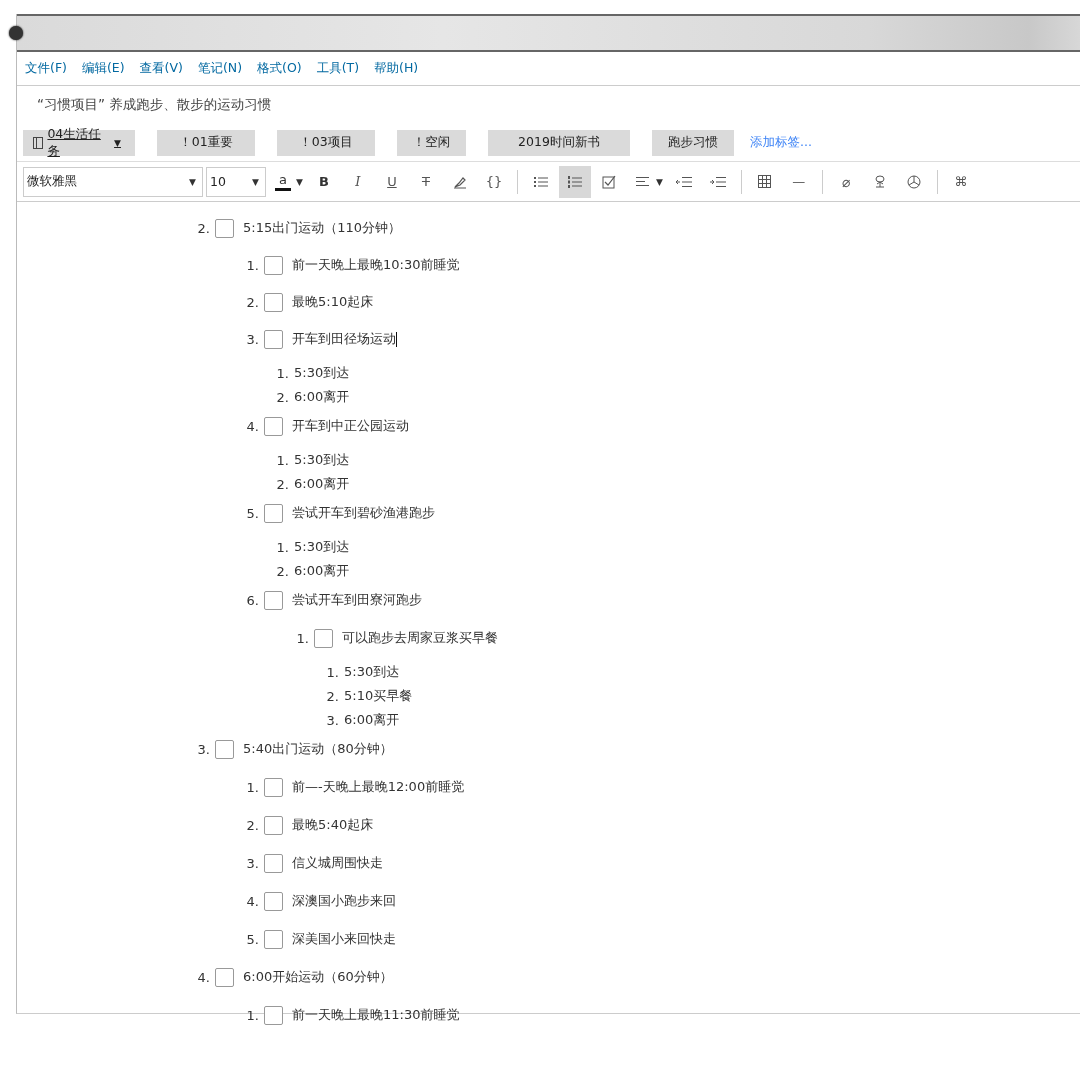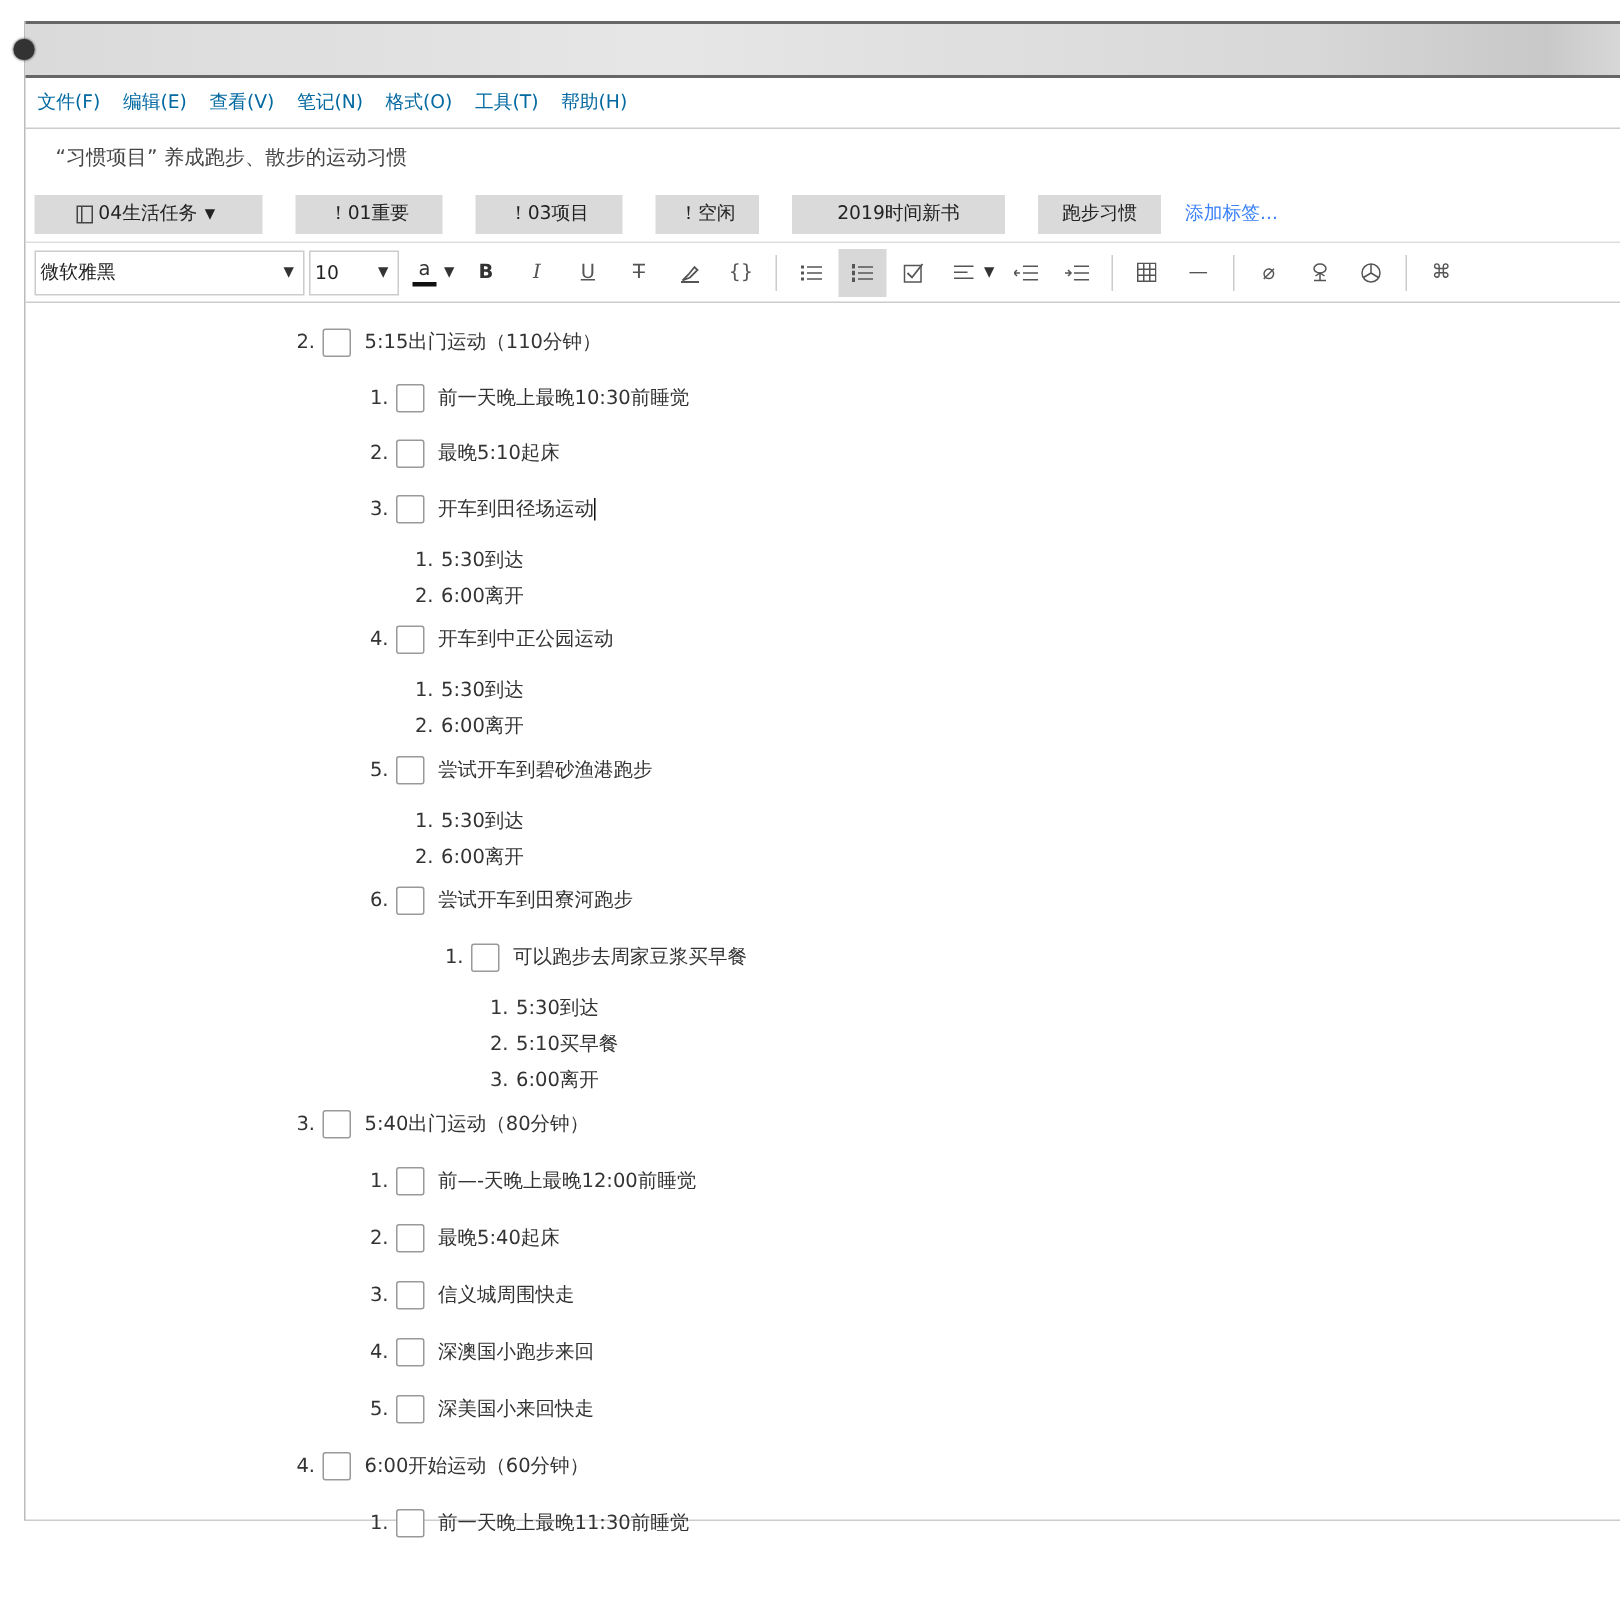--- a/index.html
+++ b/index.html
@@ -25,21 +25,21 @@
   .menubar { height: 34px; display: flex; align-items: center; padding-left: 8px; border-bottom: 1px solid #ccc; }
   .menu-item { font-size: 12.5px; color: #0369a1; margin-right: 15px; cursor: default; }
 
   .note-title { height: 38px; display: flex; align-items: center; padding-left: 20px; font-size: 13.5px; color: #444; }
 
   .tagbar { height: 38px; display: flex; align-items: center; padding-left: 6px; border-bottom: 1px solid #ddd; }
   .tag {
     height: 26px; background: #dadada; font-size: 12.5px; color: #222;
     display: flex; align-items: center; justify-content: center; margin-right: 22px; padding: 0 14px;
   }
-  .tag.notebook { width: 152px; justify-content: center; padding-left: 10px; }
+  .tag.notebook { width: 112px; justify-content: space-between; padding-left: 10px; text-decoration: underline; }
   .tag .nb-icon { display: inline-block; width: 11px; height: 12px; border: 1px solid #444; margin-right: 4px; position: relative; }
   .tag .nb-icon::after { content: ""; position: absolute; left: 2px; top: 0; bottom: 0; border-left: 1px solid #444; }
   .tag .caret { font-size: 9px; margin-left: 5px; }
   .add-tag { font-size: 12.5px; color: #3b82f6; margin-left: -6px; }
 
   .toolbar { height: 40px; display: flex; align-items: center; padding-left: 6px; border-bottom: 1px solid #ccc; }
   .font-select {
     width: 180px; height: 30px; border: 1px solid #ccc; display: flex; align-items: center;
     justify-content: space-between; padding: 0 6px 0 3px; font-size: 12.5px; color: #222;
   }

